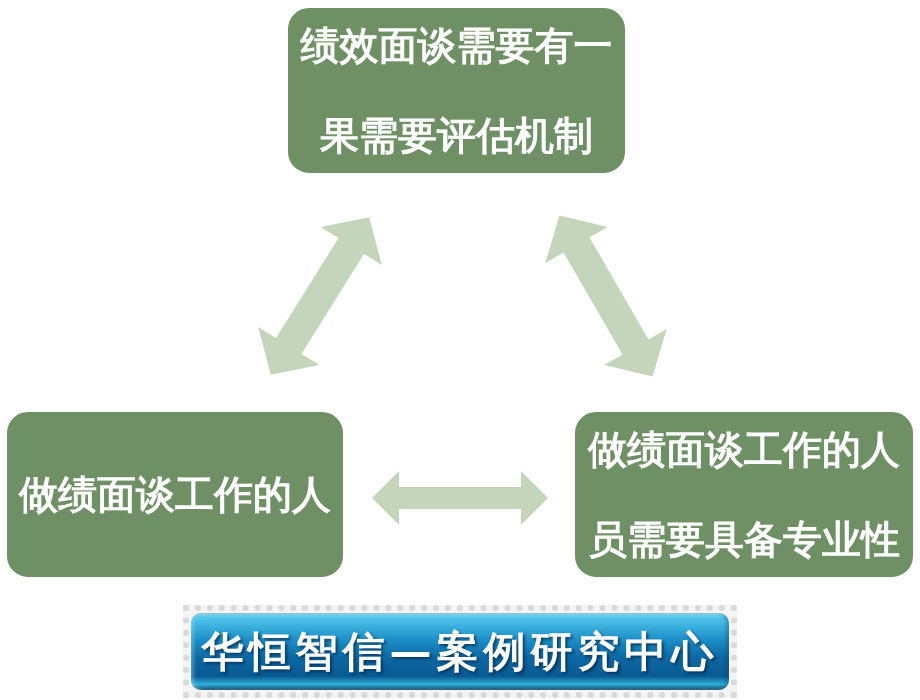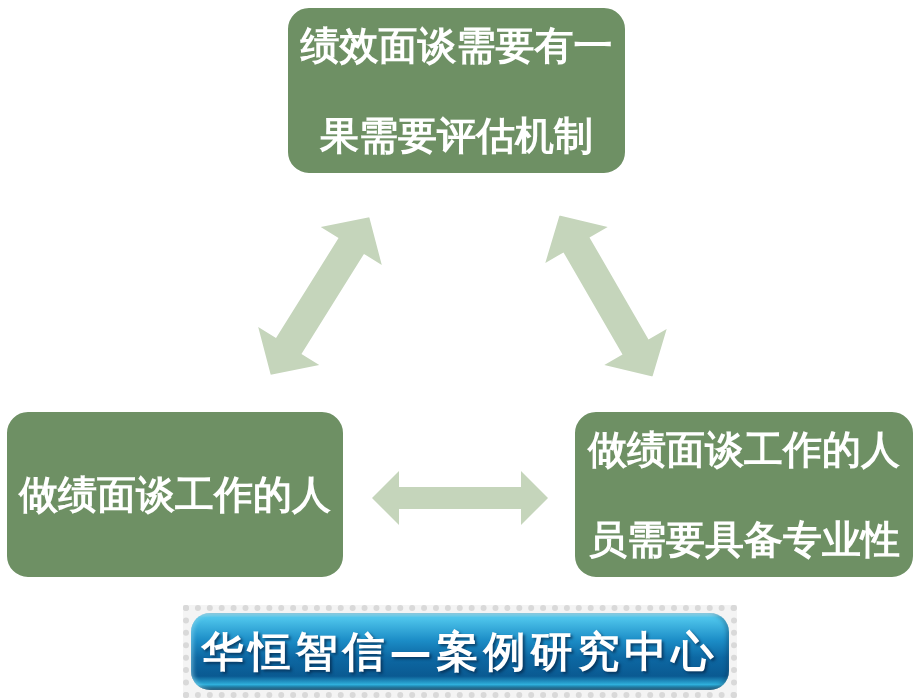--- a/index.html
+++ b/index.html
@@ -47,21 +47,21 @@
   .banner-frame {
     position: absolute;
     left: 183px; top: 605px;
     width: 554px; height: 93px;
     border: 6px dotted #d9d9d9;
     background: #f4f4f4;
     padding: 2px;
   }
   .banner-button {
     width: 100%; height: 100%;
-    border-radius: 19px;
+    border-radius: 10px;
     background: linear-gradient(180deg,
       #9fe0f2 0%,
       #4fc6ec 6%,
       #1b8cc6 36%,
       #0d68a3 58%,
       #0a5a92 82%,
       #2fb0dc 93%,
       #083d60 100%);
     box-shadow: inset 2px 0 4px rgba(160,230,250,0.55), inset -2px 0 4px rgba(10,40,70,0.4);
     display: flex;

